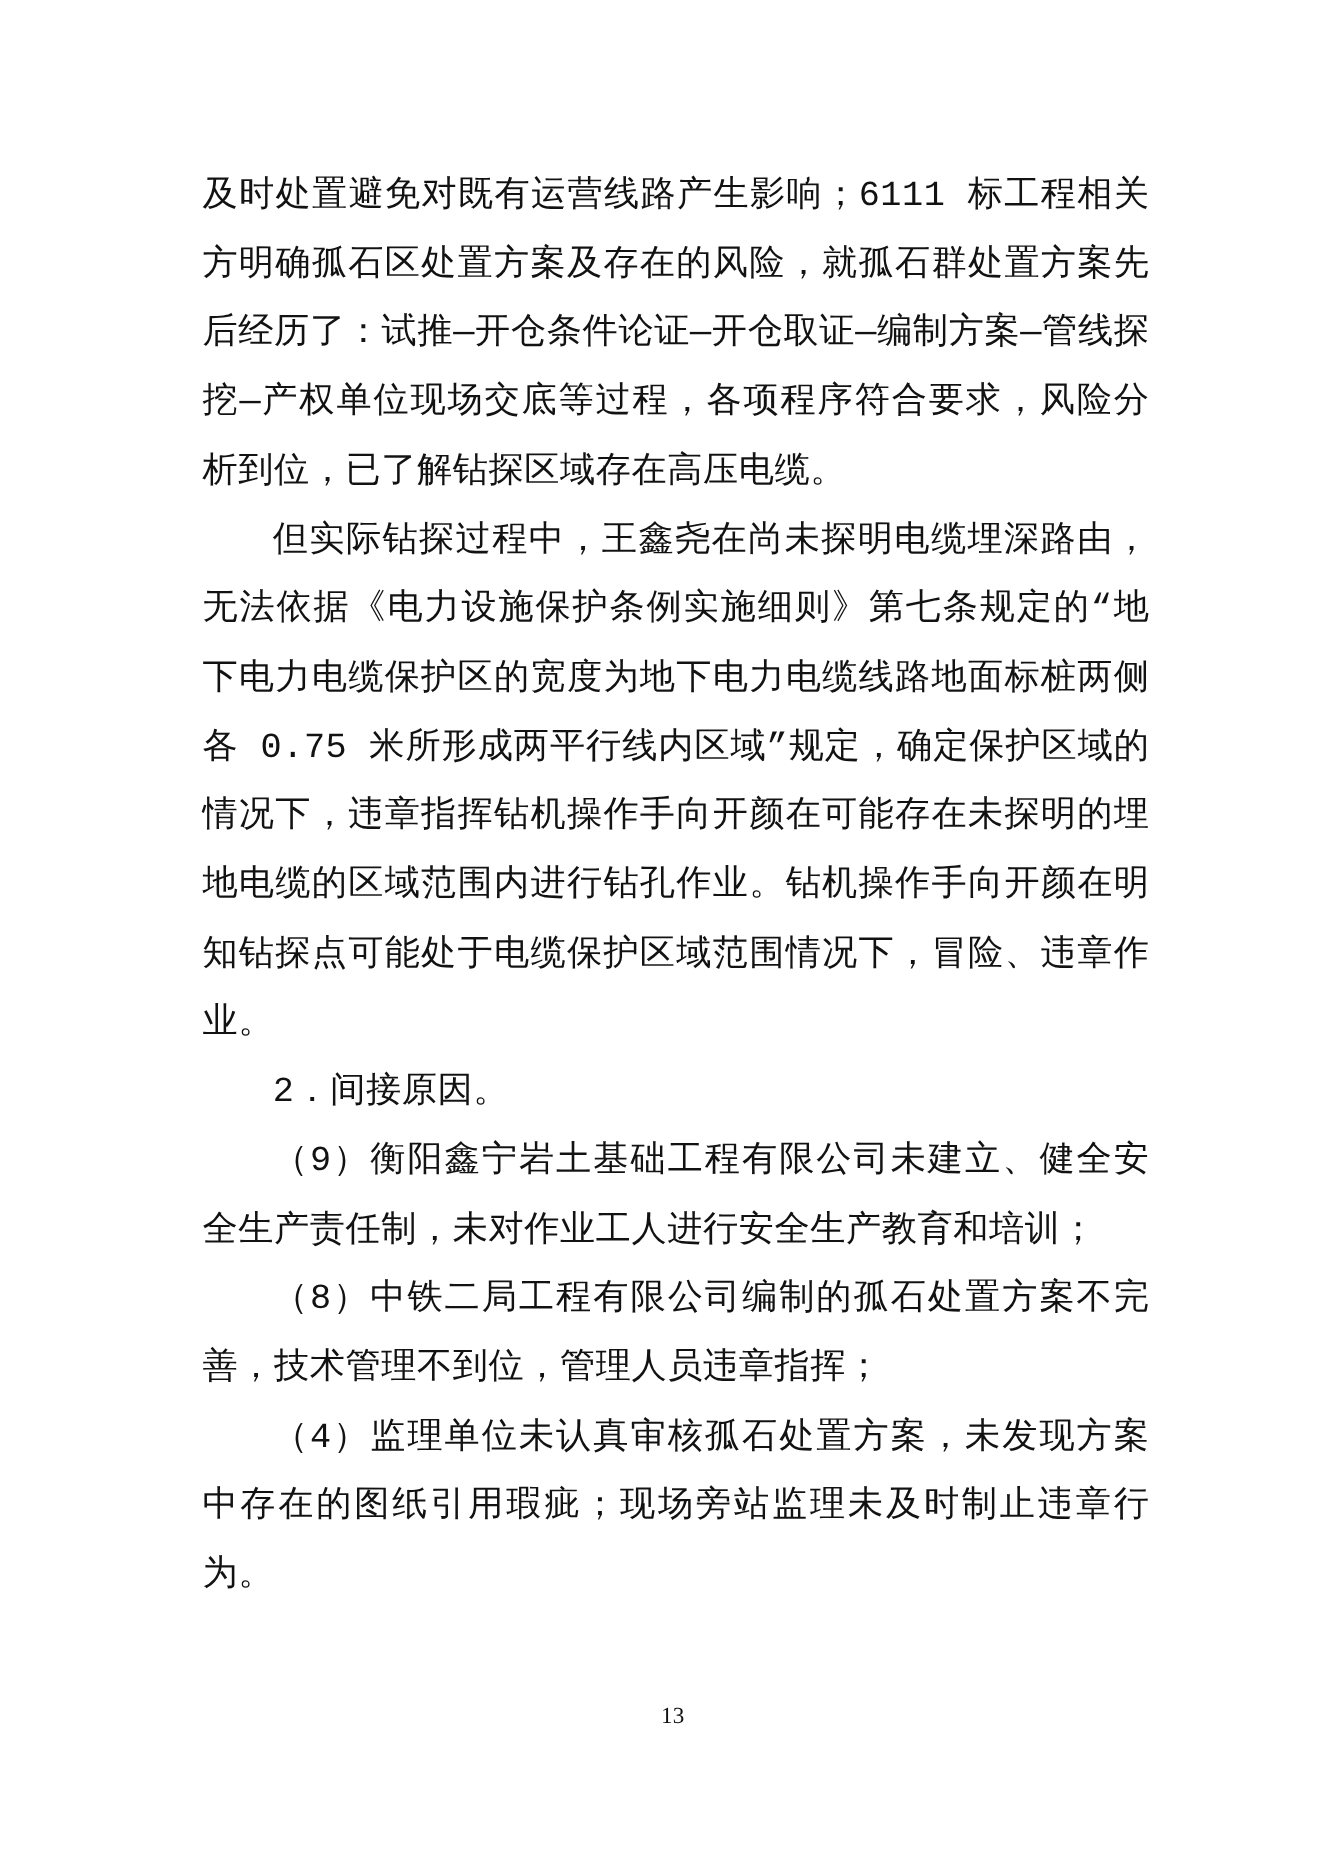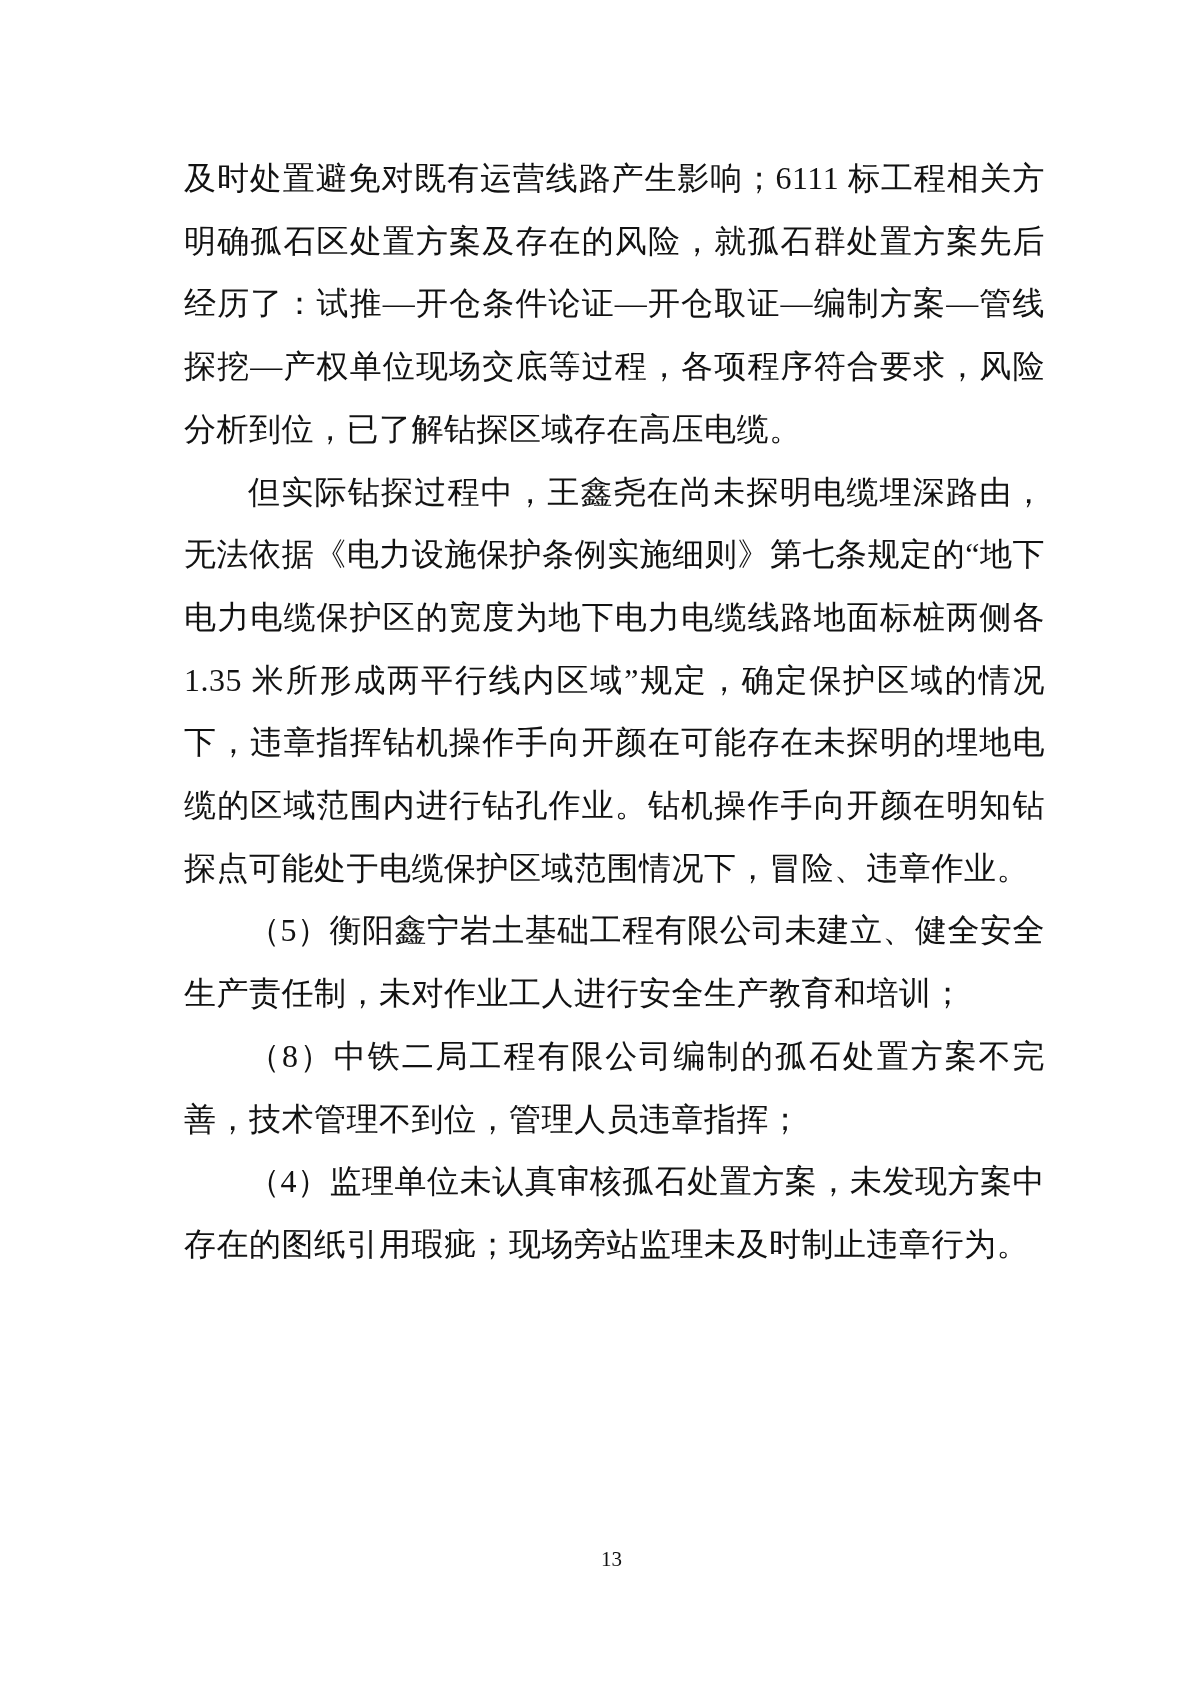--- a/index.html
+++ b/index.html
@@ -25,20 +25,21 @@
     font-size: 32px;
     line-height: 62.7px;
     text-align: justify;
     text-justify: inter-ideograph;
     letter-spacing: 0.5px;
     font-weight: 400;
   }
   .content p {
     margin: 0;
     padding: 0;
+    font-family: Liberation Mono, monospace;
   }
   .content p.indent {
     text-indent: 2em;
   }
   .page-number {
     position: absolute;
     top: 1547px;
     left: 12px;
     width: 100%;
     text-align: center;
@@ -46,19 +47,20 @@
     color: #111111;
     font-family: "Liberation Serif", "DejaVu Serif", serif;
   }
 </style>
 </head>
 <body>
 
 <div class="page">
   <div class="content">
     <p>及时处置避免对既有运营线路产生影响；6111 标工程相关方明确孤石区处置方案及存在的风险，就孤石群处置方案先后经历了：试推—开仓条件论证—开仓取证—编制方案—管线探挖—产权单位现场交底等过程，各项程序符合要求，风险分析到位，已了解钻探区域存在高压电缆。</p>
-    <p class="indent">但实际钻探过程中，王鑫尧在尚未探明电缆埋深路由，无法依据《电力设施保护条例实施细则》第七条规定的“地下电力电缆保护区的宽度为地下电力电缆线路地面标桩两侧各 1.35 米所形成两平行线内区域”规定，确定保护区域的情况下，违章指挥钻机操作手向开颜在可能存在未探明的埋地电缆的区域范围内进行钻孔作业。钻机操作手向开颜在明知钻探点可能处于电缆保护区域范围情况下，冒险、违章作业。</p>
-    <p class="indent">（5）衡阳鑫宁岩土基础工程有限公司未建立、健全安全生产责任制，未对作业工人进行安全生产教育和培训；</p>
+    <p class="indent">但实际钻探过程中，王鑫尧在尚未探明电缆埋深路由，无法依据《电力设施保护条例实施细则》第七条规定的“地下电力电缆保护区的宽度为地下电力电缆线路地面标桩两侧各 0.75 米所形成两平行线内区域”规定，确定保护区域的情况下，违章指挥钻机操作手向开颜在可能存在未探明的埋地电缆的区域范围内进行钻孔作业。钻机操作手向开颜在明知钻探点可能处于电缆保护区域范围情况下，冒险、违章作业。</p>
+    <p class="indent">2．间接原因。</p>
+    <p class="indent">（9）衡阳鑫宁岩土基础工程有限公司未建立、健全安全生产责任制，未对作业工人进行安全生产教育和培训；</p>
     <p class="indent">（8）中铁二局工程有限公司编制的孤石处置方案不完善，技术管理不到位，管理人员违章指挥；</p>
     <p class="indent">（4）监理单位未认真审核孤石处置方案，未发现方案中存在的图纸引用瑕疵；现场旁站监理未及时制止违章行为。</p>
   </div>
   <div class="page-number">13</div>
 </div>
 
 </body></html>

